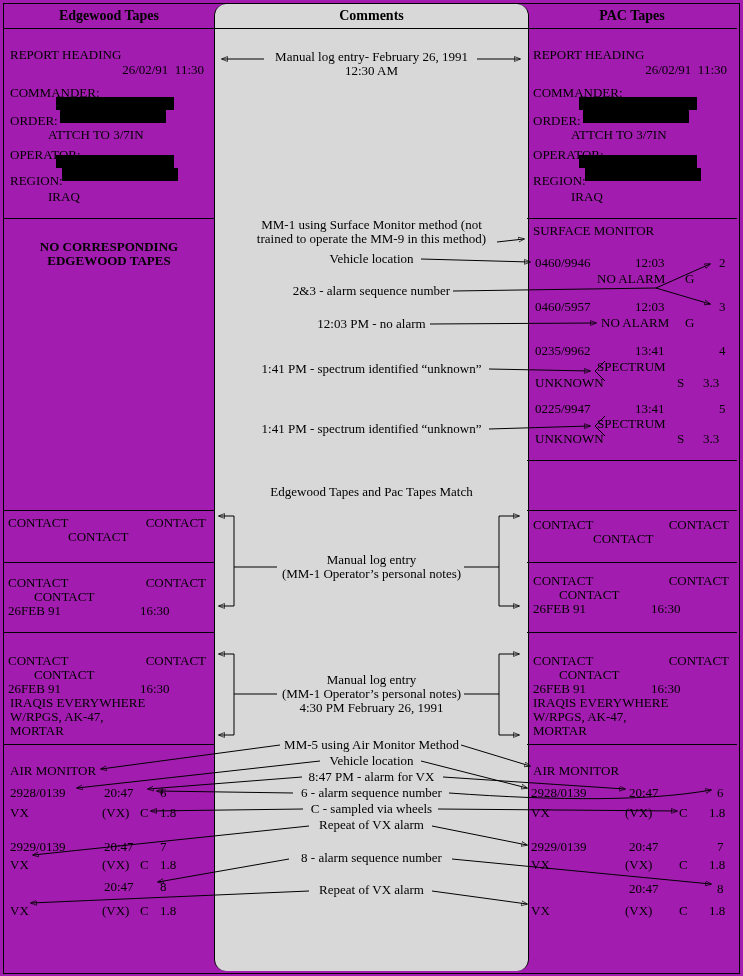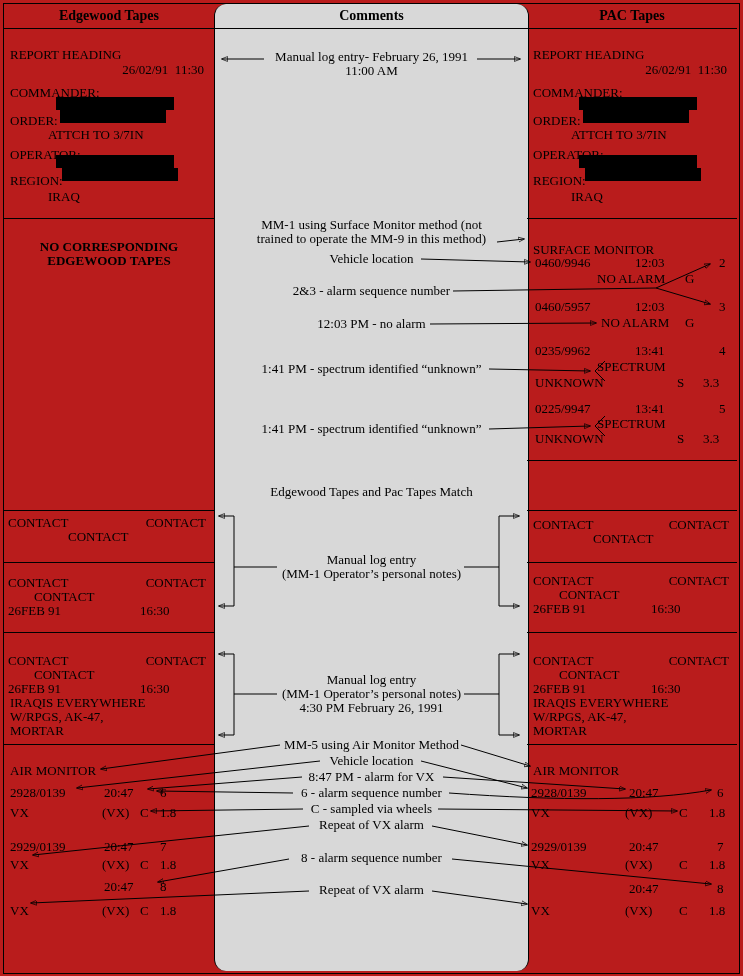--- a/index.html
+++ b/index.html
@@ -1,16 +1,16 @@
 <!DOCTYPE html>
 <html><head>
 <meta charset="utf-8">
 <style>
   html,body{margin:0;padding:0;background:#fff;}
-  .page{position:relative;width:743px;height:976px;background:#b91c1c;color:#000;
+  .page{position:relative;width:743px;height:976px;background:#a21caf;color:#000;
         font-family:"Liberation Serif","DejaVu Serif",serif;font-size:13px;line-height:14px;overflow:hidden;}
   .frame{position:absolute;left:3px;top:3px;width:735px;height:969px;border:1px solid #000;}
   .col{position:absolute;top:4px;height:967px;}
   .col-left{left:4px;width:210px;}
   .col-mid{left:214px;width:313px;background:#d8d8d8;border-left:1px solid #000;border-right:1px solid #000;border-radius:12px;}
   .col-right{left:527px;width:210px;}
   .col-header{position:absolute;top:0;left:0;right:0;height:24px;border-bottom:1px solid #000;
               font-weight:bold;font-size:14px;text-align:center;line-height:24px;}
   .divider{position:absolute;left:0;right:0;height:0;border-top:1px solid #000;}
   .abs{position:absolute;}
@@ -130,21 +130,21 @@
       <span class="abs" style="left:136px" data-bind="edgewood.air_monitor.rows.5.mode">C</span>
       <span class="abs" style="left:156px" data-bind="edgewood.air_monitor.rows.5.level">1.8</span>
     </div>
   </div>
 
   <div class="col col-mid">
     <div class="col-header" data-bind="headers.comments">Comments</div>
 
     <div class="abs ctr" style="top:46px;left:0;right:0">
       <div data-bind="comments.manual_log_1.line1">Manual log entry- February 26, 1991</div>
-      <div data-bind="comments.manual_log_1.line2">11:00 AM</div>
+      <div data-bind="comments.manual_log_1.line2">12:30 AM</div>
     </div>
 
     <div class="abs ctr" style="top:214px;left:0;right:0">
       <div data-bind="comments.surface_method.line1">MM-1 using Surface Monitor method (not</div>
       <div data-bind="comments.surface_method.line2">trained to operate the MM-9 in this method)</div>
     </div>
 
     <div class="abs ctr" style="top:248px;left:0;right:0" data-bind="comments.vehicle_location_1">Vehicle location</div>
     <div class="abs ctr" style="top:280px;left:0;right:0" data-bind="comments.alarm_seq_23">2&amp;3 - alarm sequence number</div>
     <div class="abs ctr" style="top:313px;left:0;right:0" data-bind="comments.no_alarm_1203">12:03 PM - no alarm</div>
@@ -185,21 +185,21 @@
     <div class="bar" style="top:106px;left:56px;width:106px"></div>
     <div class="abs" style="top:124px;left:44px" data-bind="pac.report.attachment">ATTCH TO 3/7IN</div>
     <div class="abs" style="top:144px;left:6px" data-bind="pac.report.operator_label">OPERATOR:</div>
     <div class="bar" style="top:151px;left:52px;width:118px"></div>
     <div class="abs" style="top:170px;left:6px" data-bind="pac.report.region_label">REGION:</div>
     <div class="bar" style="top:164px;left:58px;width:116px"></div>
     <div class="abs" style="top:186px;left:44px" data-bind="pac.report.region_value">IRAQ</div>
 
     <div class="divider" style="top:214px"></div>
 
-    <div class="abs" style="top:239px;left:6px" data-bind="pac.surface_monitor.title">SURFACE MONITOR</div>
+    <div class="abs" style="top:220px;left:6px" data-bind="pac.surface_monitor.title">SURFACE MONITOR</div>
 
     <div class="abs airrow" style="top:252px">
       <span class="abs" style="left:8px" data-bind="pac.surface_monitor.entries.0.loc">0460/9946</span>
       <span class="abs" style="left:108px" data-bind="pac.surface_monitor.entries.0.time">12:03</span>
       <span class="abs" style="left:192px" data-bind="pac.surface_monitor.entries.0.seq">2</span>
     </div>
     <div class="abs airrow" style="top:268px">
       <span class="abs" style="left:70px" data-bind="pac.surface_monitor.entries.0.result">NO ALARM</span>
       <span class="abs" style="left:158px" data-bind="pac.surface_monitor.entries.0.flag">G</span>
     </div>

